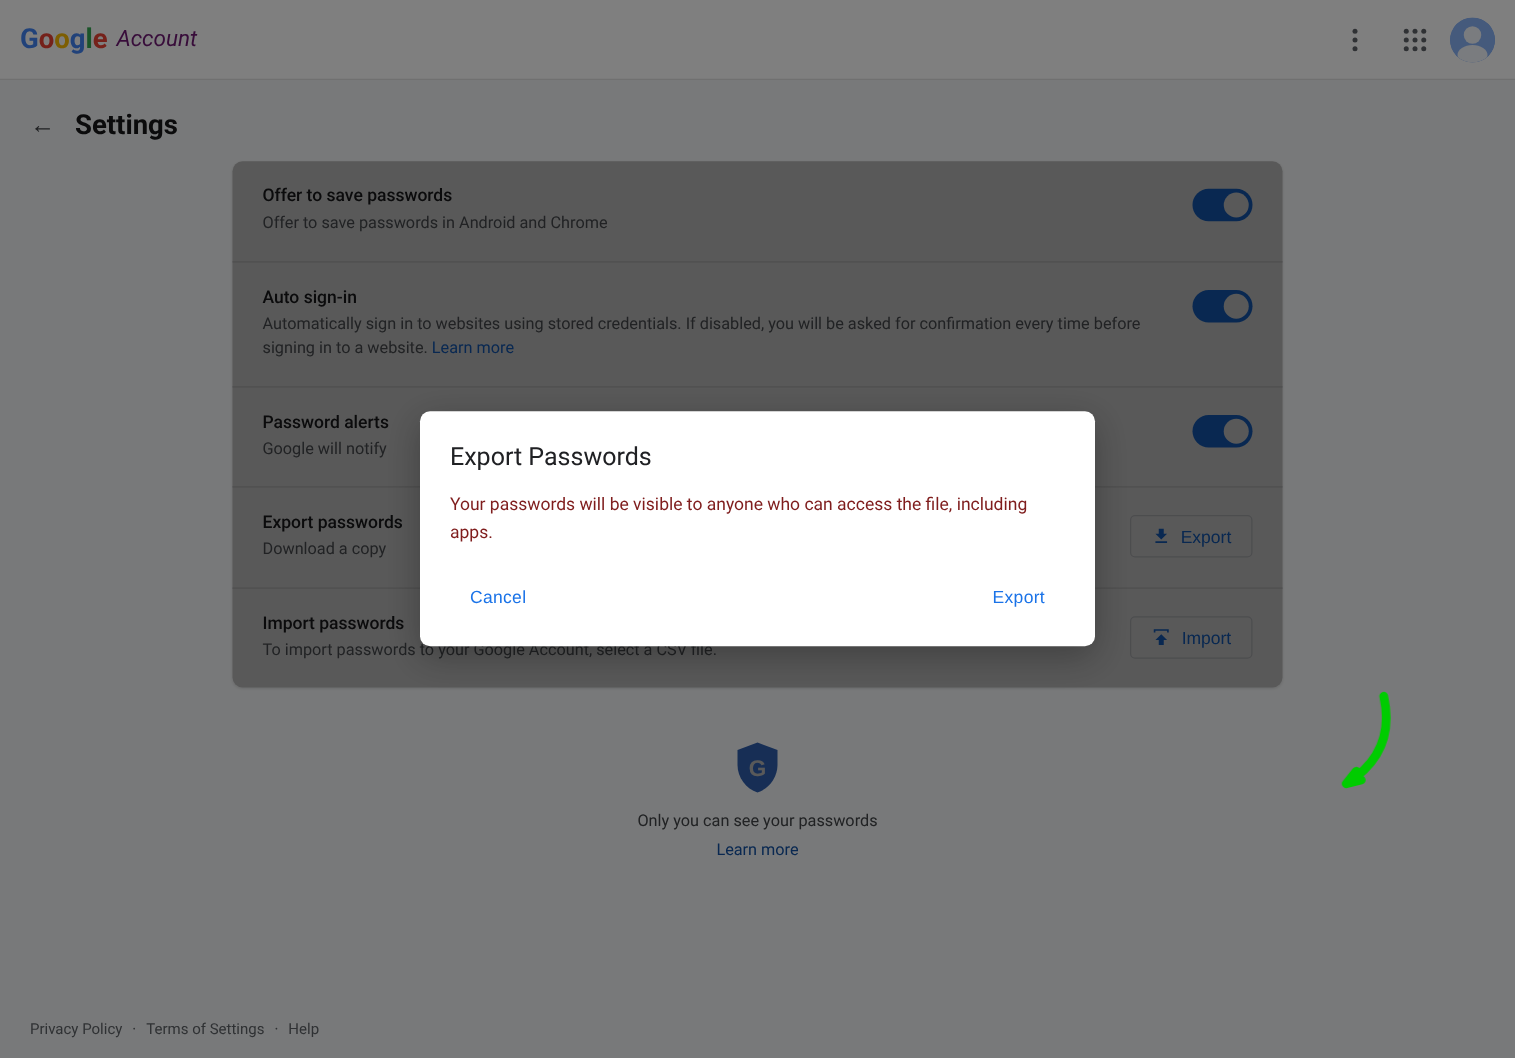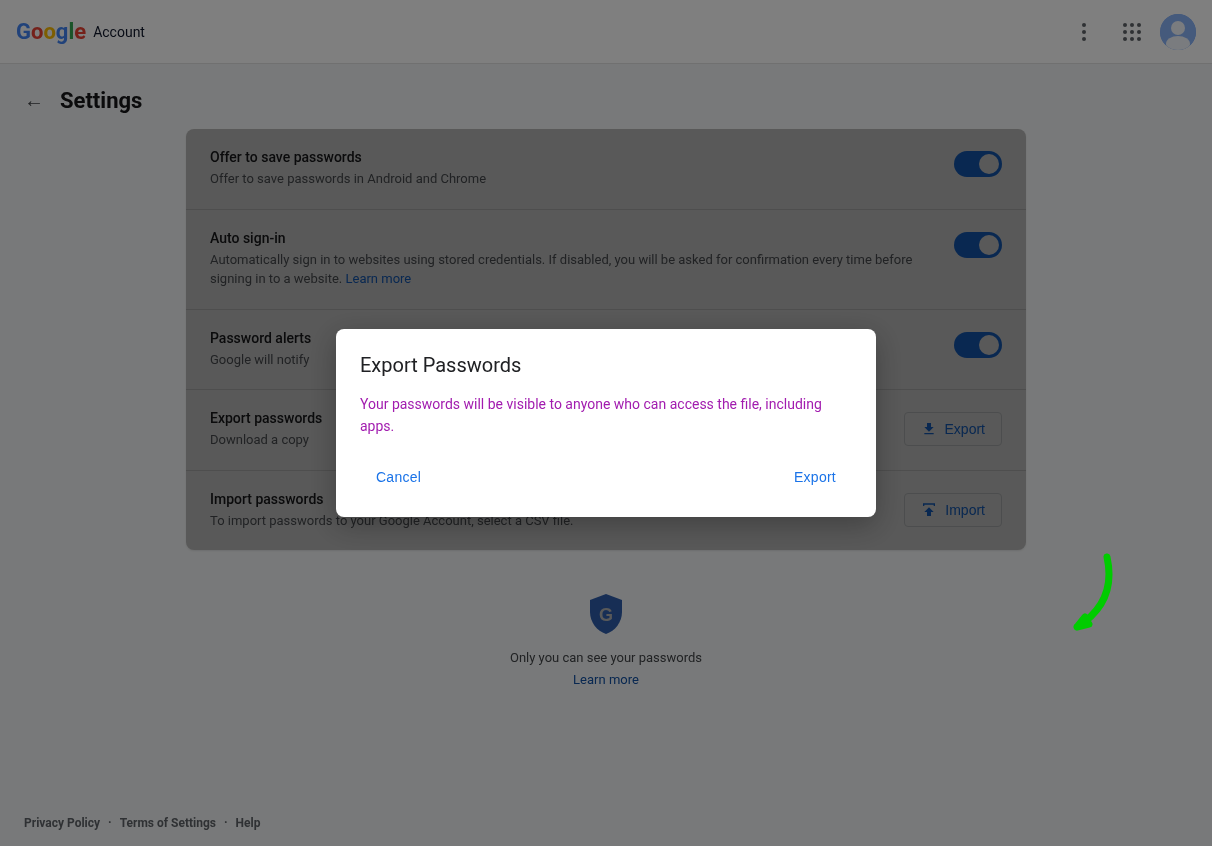--- a/index.html
+++ b/index.html
@@ -30,24 +30,25 @@
       display: flex;
       align-items: center;
       gap: 1px;
     }
     .google-g {
       font-size: 22px;
       font-weight: 700;
       letter-spacing: -1px;
     }
     .header-title {
-      font-size: 14px;
-      color: #0f172a;
+      font-size: 18px;
+      color: #701a75;
       margin-left: 4px;
       font-weight: 400;
+      font-style: italic;
     }
     .header-actions {
       margin-left: auto;
       display: flex;
       align-items: center;
       gap: 8px;
     }
     .icon-btn {
       width: 40px;
       height: 40px;
@@ -218,21 +219,20 @@
     
     .footer {
       position: absolute;
       bottom: 0;
       left: 0;
       right: 0;
       padding: 16px 24px;
       display: flex;
       gap: 8px;
       align-items: center;
-      font-weight: bold;
     }
     .footer a {
       font-size: 12px;
       color: #5f6368;
       text-decoration: none;
     }
     .footer-dot {
       color: #5f6368;
       font-size: 12px;
     }
@@ -260,21 +260,21 @@
       z-index: 101;
     }
     .dialog-title {
       font-size: 20px;
       color: #202124;
       font-weight: 400;
       margin-bottom: 16px;
     }
     .dialog-body {
       font-size: 14px;
-      color: #a21caf;
+      color: #7f1d1d;
       line-height: 1.6;
       margin-bottom: 24px;
     }
     .dialog-actions {
       display: flex;
       justify-content: space-between;
       gap: 8px;
     }
     .btn-text {
       background: transparent;

